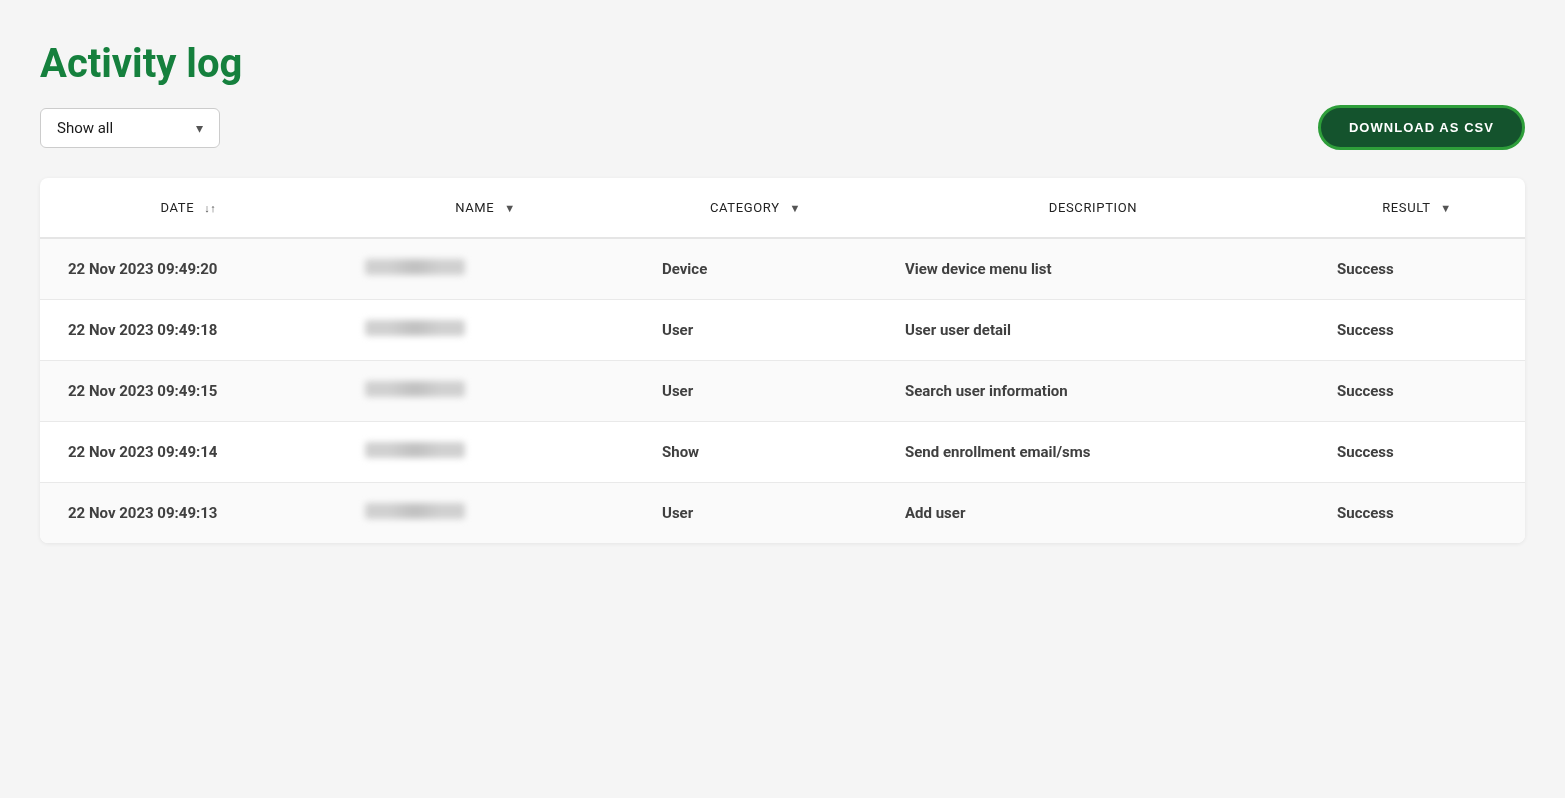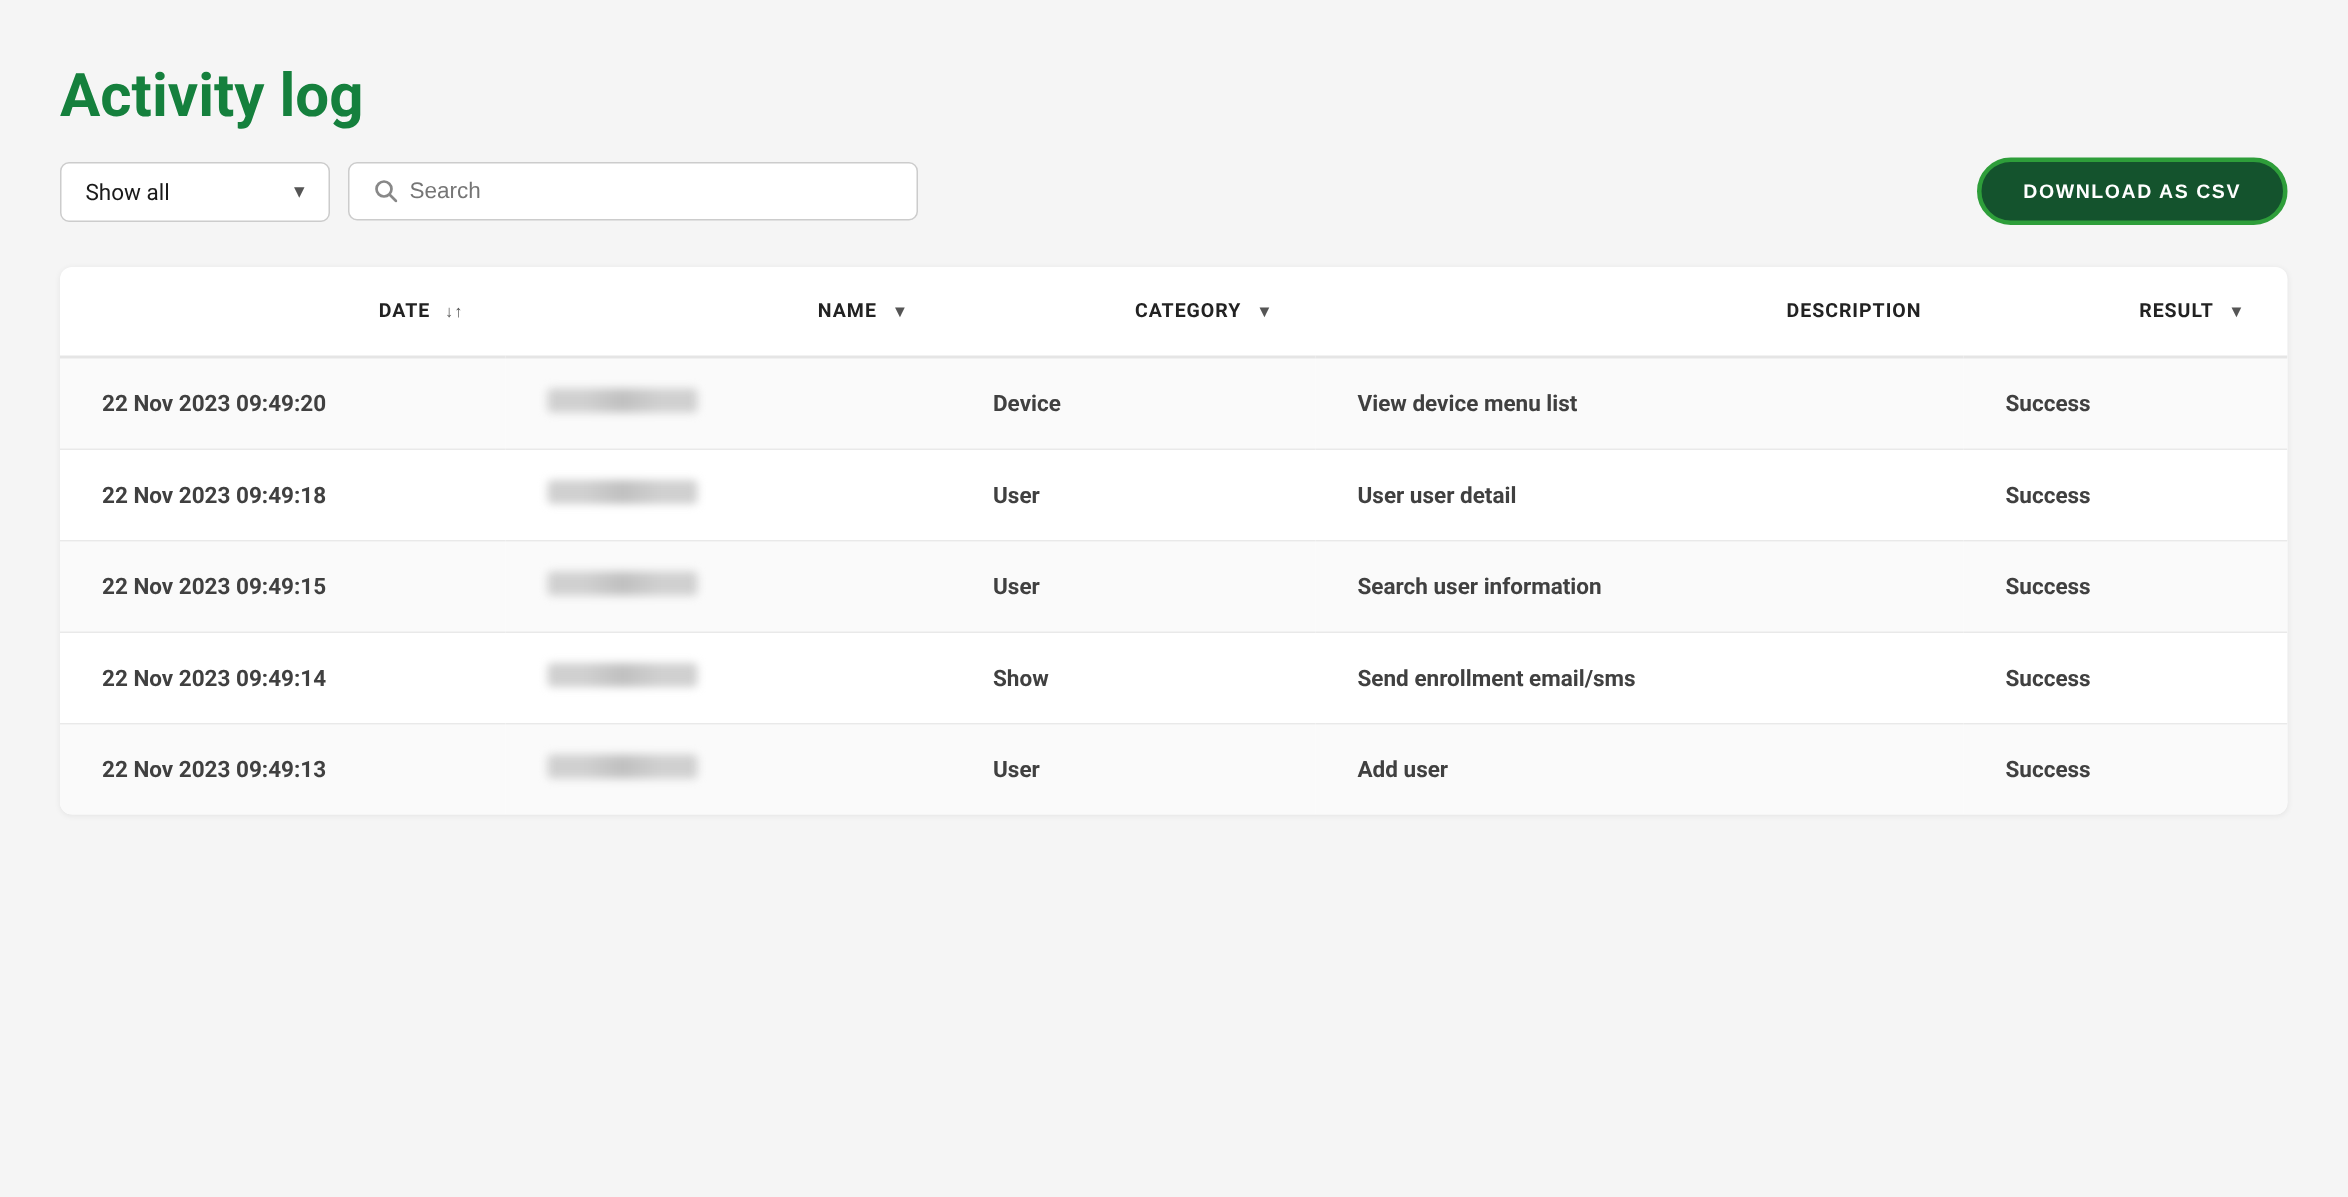--- a/index.html
+++ b/index.html
@@ -25,22 +25,22 @@
 
     .toolbar {
       display: flex;
       align-items: center;
       justify-content: space-between;
       margin-bottom: 28px;
     }
 
     .toolbar-left {
       display: flex;
-      align-items: flex-start;
-      gap: 12px;
+      align-items: flex-end;
+      gap: 24px;
     }
 
     .filter-dropdown {
       display: flex;
       align-items: center;
       gap: 8px;
       background: #fff;
       border: 1px solid #ccc;
       border-radius: 6px;
       padding: 10px 16px;
@@ -104,24 +104,24 @@
     table {
       width: 100%;
       border-collapse: collapse;
     }
 
     thead tr {
       border-bottom: 2px solid #e5e5e5;
     }
 
     th {
-      text-align: right;
+      text-align: center;
       padding: 22px 28px;
       font-size: 13px;
-      font-weight: 700;
+      font-weight: 400;
       letter-spacing: 0.05em;
       text-transform: uppercase;
       color: #222;
     }
 
     th .sort-icon {
       display: inline-flex;
       align-items: center;
       margin-left: 6px;
       color: #555;
@@ -174,27 +174,20 @@
 <body>
 
 <h1 class="page-title">Activity log</h1>
 
 <div class="toolbar">
   <div class="toolbar-left">
     <div class="filter-dropdown">
       <span>Show all</span>
       <span class="chevron">▾</span>
     </div>
-    <div class="search-wrapper">
-      <svg class="search-icon-svg" width="16" height="16" viewBox="0 0 16 16" fill="none">
-        <circle cx="7" cy="7" r="5" stroke="#888" stroke-width="1.8"></circle>
-        <line x1="11" y1="11" x2="15" y2="15" stroke="#888" stroke-width="1.8" stroke-linecap="round"></line>
-      </svg>
-      <input type="text" placeholder="Search" style="">
-    </div>
   </div>
   <button class="download-btn">DOWNLOAD AS CSV</button>
 </div>
 
 <div class="table-container">
   <table>
     <thead>
       <tr>
         <th class="col-date">
           <span>DATE</span>

